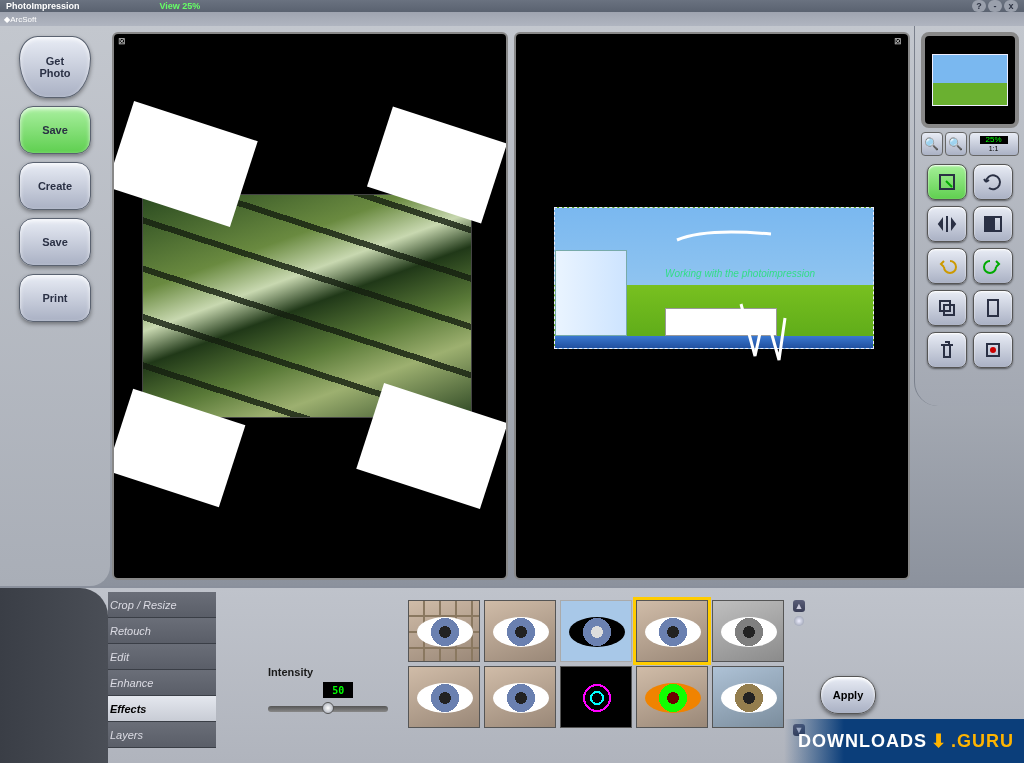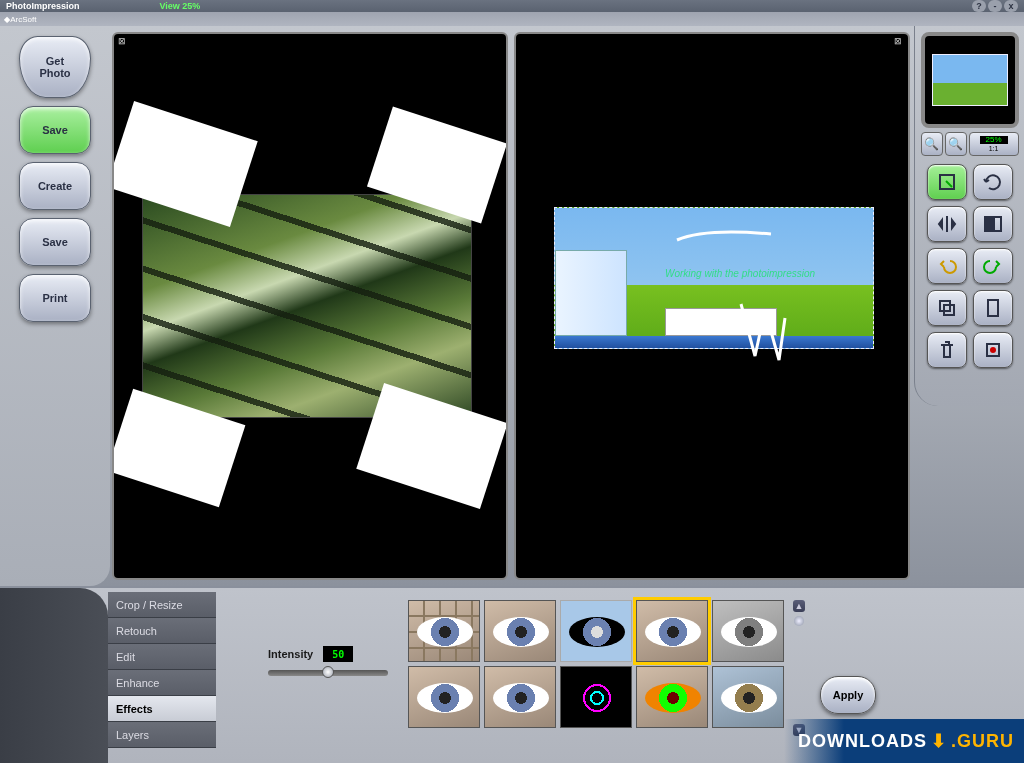--- a/index.html
+++ b/index.html
@@ -51,25 +51,25 @@
 .zoombox .pct { background:#000; color:#0f0; width:28px; text-align:center; font-size:8px; margin-bottom:1px; }
 .toolgrid { display:grid; grid-template-columns:40px 40px; gap:6px; margin-top:4px; }
 .tool { width:40px; height:36px; background:linear-gradient(#e8ecf5,#aab1c4); border:1px solid #555; border-radius:8px; display:flex; align-items:center; justify-content:center; cursor:pointer; box-shadow:inset 0 1px 2px #fff, 0 1px 2px rgba(0,0,0,.5); }
 .tool.active { background:linear-gradient(#a5f098,#60cf50); }
 .tool svg { width:22px; height:22px; stroke:#2a3044; stroke-width:2; fill:none; }
 
 
 .bottom { position:absolute; left:0; right:0; bottom:0; height:177px; background:linear-gradient(180deg,#bfc3cb 0%, #b0b4bd 100%); display:flex; border-top:2px solid #8a909c; }
 .bottom .leftdark { width:108px; background:linear-gradient(90deg,#3a3e46,#4a4e56); border-radius:0 28px 0 0; }
 .tabs { position:absolute; left:108px; top:4px; width:108px; display:flex; flex-direction:column; font-size:11px; color:#dcdce4; }
-.tabs .tab { height:26px; background:linear-gradient(#6a6e78,#5a5e68); border-bottom:1px solid #3a3e46; display:flex; align-items:center; padding-left:8px; cursor:pointer; }
+.tabs .tab { height:26px; background:linear-gradient(#6a6e78,#5a5e68); border-bottom:1px solid #3a3e46; display:flex; align-items:center; padding-left:2px; cursor:pointer;font-style:italic; }
 .tabs .tab.active { background:linear-gradient(#e4e7ee,#c8ccd5); color:#000; font-weight:bold; }
 .intensity { position:absolute; left:268px; top:58px; display:flex; flex-direction:column; gap:8px; font-size:11px; font-weight:bold; color:#1a1a1a; }
 .intensity .row { display:flex; align-items:center; gap:10px; }
-.intensity .val { width:30px; height:16px; background:#000; color:#0f0; font-size:10px; display:flex; align-items:center; justify-content:center; font-family:monospace; }
+.intensity .val { width:30px; height:16px; background:#000; color:#0f0; font-size:10px; display:flex; align-items:center; justify-content:center; font-family:monospace;margin-top:36px; }
 .intensity .slider { width:120px; height:6px; background:linear-gradient(#555,#888); border-radius:3px; position:relative; }
 .intensity .thumb { position:absolute; left:50%; top:-4px; width:12px; height:12px; background:radial-gradient(#fff,#9aa0ac); border-radius:50%; border:1px solid #555; margin-left:-6px; }
 .thumbstrip { position:absolute; left:408px; top:12px; display:grid; grid-template-columns:repeat(5,72px); grid-template-rows:62px 62px; gap:4px; }
 .th { background:linear-gradient(160deg,#d0bca8,#9a8878); border:1px solid #555; position:relative; overflow:hidden; cursor:pointer; }
 .th.sel { outline:3px solid #ffcc00; }
 .th .eye { position:absolute; left:8px; top:16px; width:56px; height:30px; border-radius:50%; background:radial-gradient(circle at 50% 50%, #222 0 6px, #6a80b0 6px 14px, #fff 14px 100%); }
 .th.grid::before { content:""; position:absolute; inset:0; background:repeating-linear-gradient(#0000 0 14px,#8a7860 14px 16px),repeating-linear-gradient(90deg,#0000 0 14px,#8a7860 14px 16px); }
 .th.neg { filter:invert(1) hue-rotate(180deg); background:#204060; }
 .th.bw { filter:grayscale(1); }
 .th.glow .eye{ filter:hue-rotate(30deg) saturate(2.5); background:radial-gradient(circle,#400 0 6px,#ff0 6px 14px,#f60 14px 100%); }

